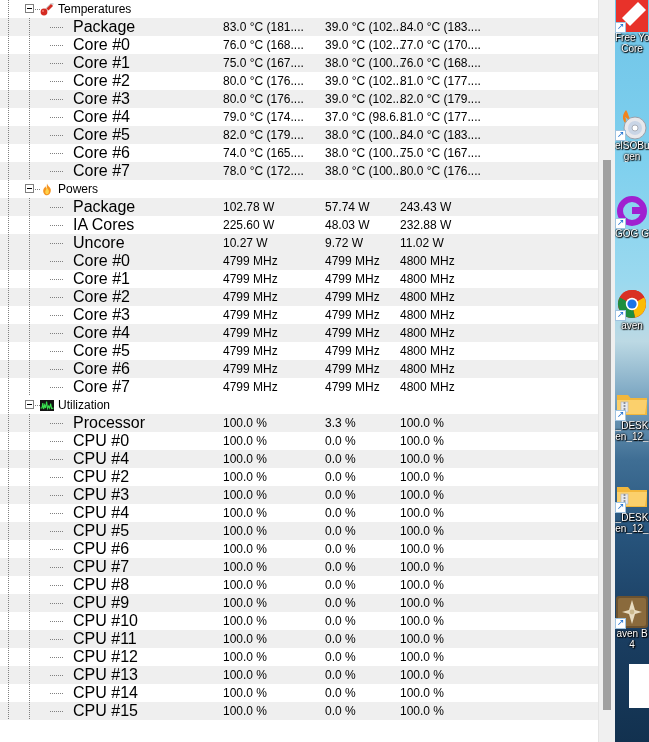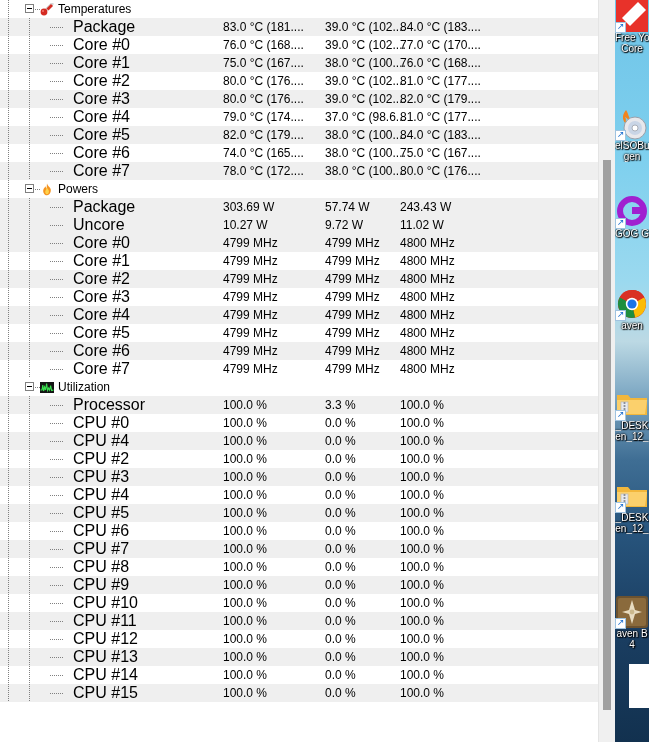--- a/index.html
+++ b/index.html
@@ -212,23 +212,32 @@
             <path d="M7 4.5 C7.6 6 8.6 6.6 8.9 8 C9.2 9.8 8.2 11.2 7 11.2 C5.8 11.2 4.9 9.9 5.3 8.3 C5.6 7.1 6.6 6.3 7 4.5 Z" fill="#ffd24a"></path>
           </svg>
         </span>
         <span class="g-label">Powers</span>
       </div>
       <div class="row alt">
         <div class="guide g0"></div>
         <div class="guide g1"></div>
         <div class="stub"></div>
         <span class="c-label">Package</span>
-        <span class="v v1">303.69 W</span>
+        <span class="v v1">102.78 W</span>
         <span class="v v2">57.74 W</span>
         <span class="v v3">243.43 W</span>
+      </div>
+      <div class="row">
+        <div class="guide g0"></div>
+        <div class="guide g1"></div>
+        <div class="stub"></div>
+        <span class="c-label">IA Cores</span>
+        <span class="v v1">225.60 W</span>
+        <span class="v v2">48.03 W</span>
+        <span class="v v3">232.88 W</span>
       </div>
       <div class="row alt">
         <div class="guide g0"></div>
         <div class="guide g1"></div>
         <div class="stub"></div>
         <span class="c-label">Uncore</span>
         <span class="v v1">10.27 W</span>
         <span class="v v2">9.72 W</span>
         <span class="v v3">11.02 W</span>
       </div>

